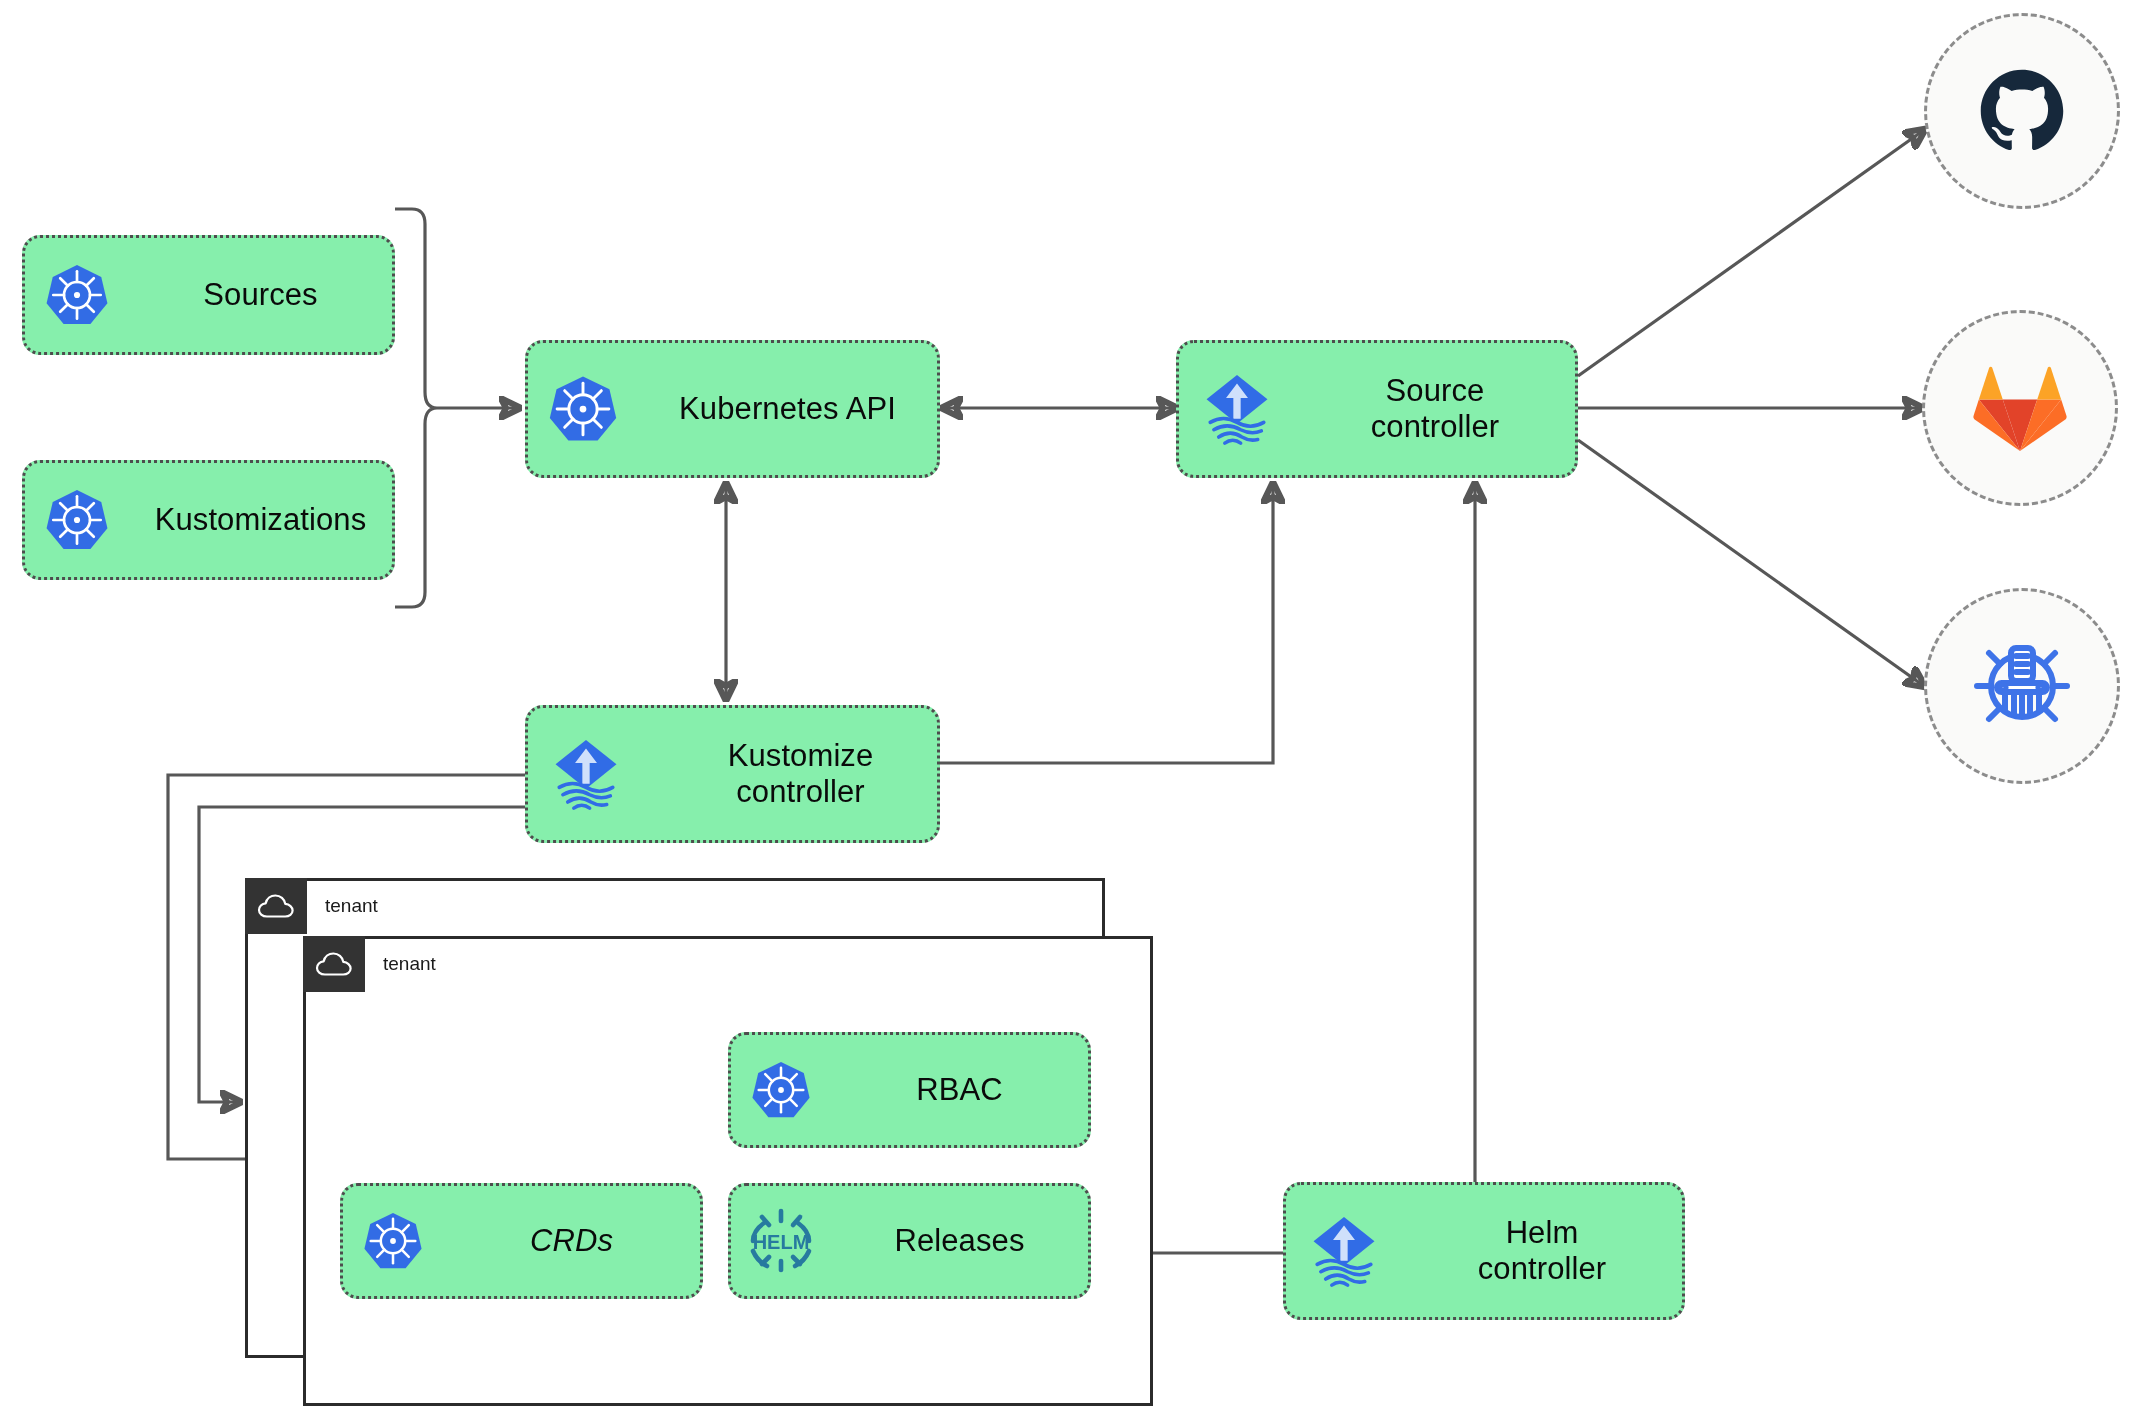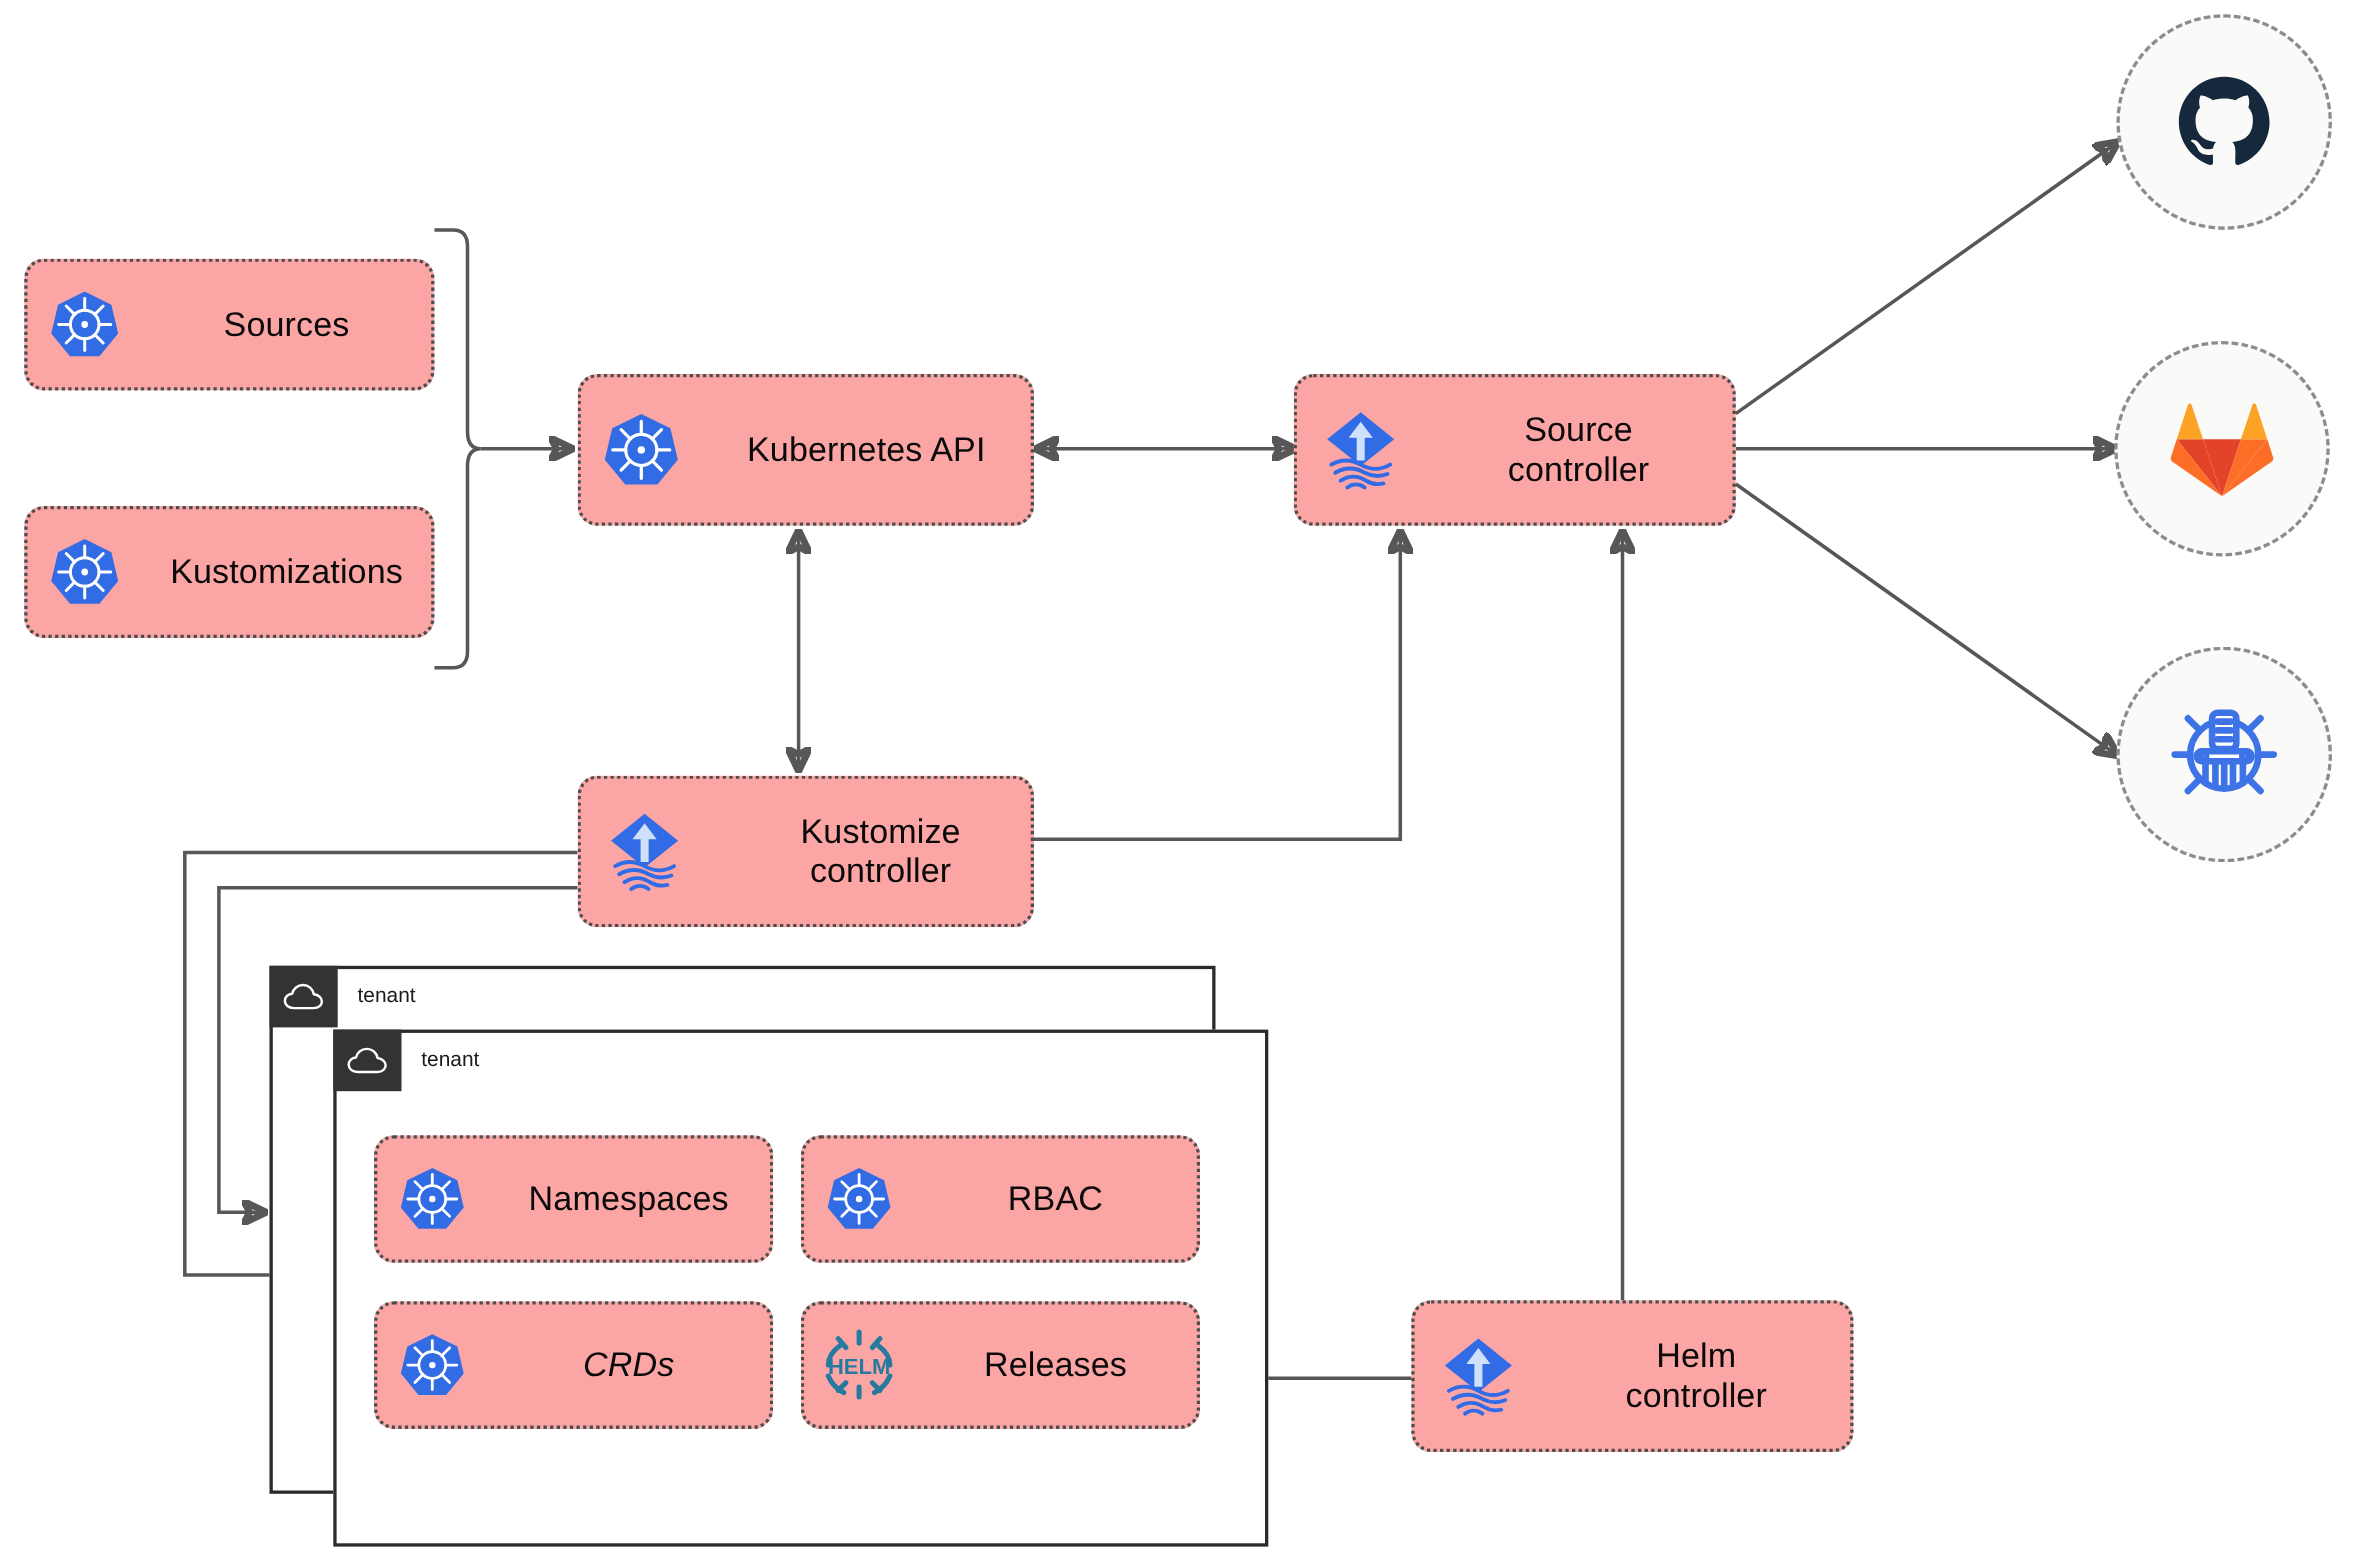--- a/index.html
+++ b/index.html
@@ -2,21 +2,21 @@
 <html><head>
 <meta charset="utf-8">
 <style>
   html,body{margin:0;padding:0;background:#ffffff;}
   body{font-family:"Liberation Sans",sans-serif;}
   #stage{position:relative;width:2144px;height:1407px;background:#ffffff;overflow:hidden;}
 
   
   .node{
     position:absolute;
-    background:#fca5a5;
+    background:#86efac;
     border:3px dotted #4d4d4d;
     border-radius:18px;
     box-sizing:border-box;
     display:flex;
     align-items:center;
     z-index:6;
   }
   .node .ico{flex:0 0 auto;display:flex;align-items:center;justify-content:center;}
   .node .lbl{
     flex:1 1 auto;
@@ -232,40 +232,20 @@
           <path d="M13,49 C20,45 28,45 35,49 C41,52 47,52 52,50"></path>
           <path d="M17,55 C23,51 30,51 36,55 C41,58 45,58 49,57"></path>
           <path d="M22,60 C26,57 31,57 35,60"></path>
         </g>
       </svg>
     </div>
     <div class="lbl">Helm
 controller</div>
   </div>
 
-  <div class="node" style="left:340px;top:1032px;width:363px;height:116px;z-index:8;">
-    <div class="ico" style="width:100px;">
-      <svg width="62" height="62" viewBox="0 0 64 64" aria-hidden="true">
-        <polygon points="32,3 55.5,14.5 61.5,40 45,60 19,60 2.5,40 8.5,14.5" fill="#326CE5"></polygon>
-        <g fill="none" stroke="#ffffff" stroke-width="2.6" stroke-linecap="round">
-          <circle cx="32" cy="32" r="12.6"></circle>
-          <circle cx="32" cy="32" r="3" fill="#ffffff" stroke="none"></circle>
-          <line x1="32" y1="9" x2="32" y2="19.4"></line>
-            <line x1="32" y1="44.6" x2="32" y2="55"></line>
-          <line x1="9" y1="32" x2="19.4" y2="32"></line>
-            <line x1="44.6" y1="32" x2="55" y2="32"></line>
-          <line x1="15.7" y1="15.7" x2="23.1" y2="23.1"></line>
-            <line x1="40.9" y1="40.9" x2="48.3" y2="48.3"></line>
-          <line x1="48.3" y1="15.7" x2="40.9" y2="23.1"></line>
-            <line x1="23.1" y1="40.9" x2="15.7" y2="48.3"></line>
-        </g>
-      </svg>
-    </div>
-    <div class="lbl">Namespaces</div>
-  </div>
 
   <div class="node" style="left:728px;top:1032px;width:363px;height:116px;z-index:8;">
     <div class="ico" style="width:100px;">
       <svg width="62" height="62" viewBox="0 0 64 64" aria-hidden="true">
         <polygon points="32,3 55.5,14.5 61.5,40 45,60 19,60 2.5,40 8.5,14.5" fill="#326CE5"></polygon>
         <g fill="none" stroke="#ffffff" stroke-width="2.6" stroke-linecap="round">
           <circle cx="32" cy="32" r="12.6"></circle>
           <circle cx="32" cy="32" r="3" fill="#ffffff" stroke="none"></circle>
           <line x1="32" y1="9" x2="32" y2="19.4"></line>
             <line x1="32" y1="44.6" x2="32" y2="55"></line>

